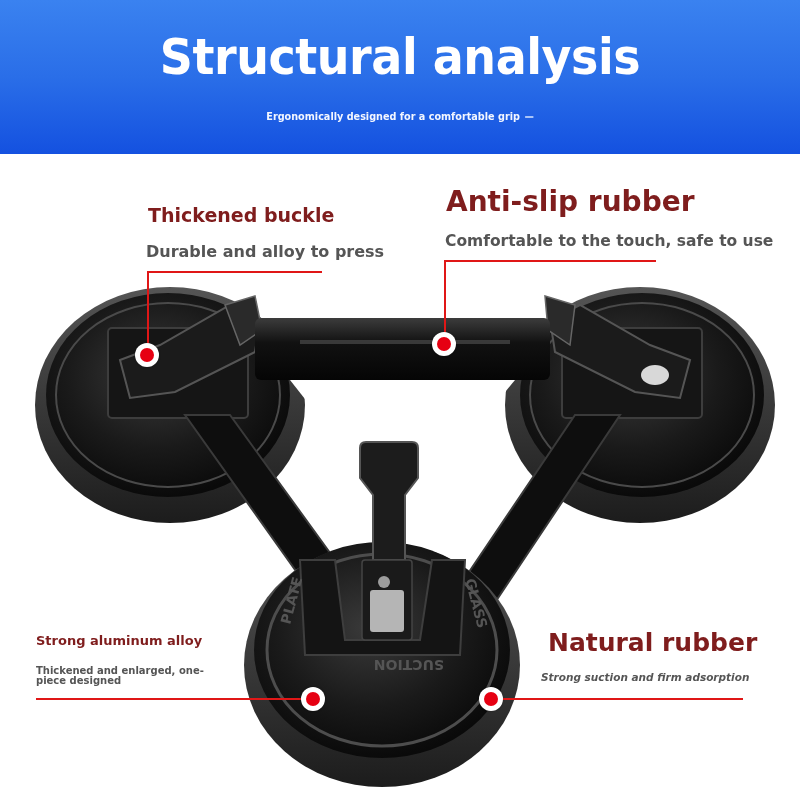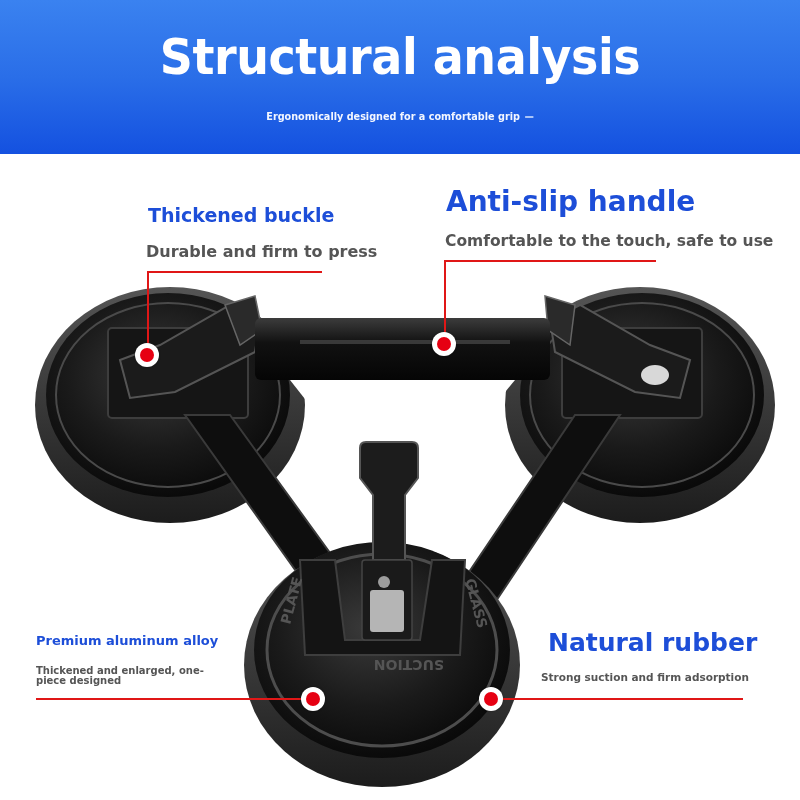--- a/index.html
+++ b/index.html
@@ -18,21 +18,21 @@
     }
     .header-sub {
       position: absolute; left: 0; top: 110px; width: 800px; text-align: center;
       color: #f3f6ff; font-family: "DejaVu Sans", sans-serif; font-weight: bold;
       font-size: 10.5px; transform: scaleX(0.92);
     }
     .header-sub .dash { display: inline-block; width: 9px; height: 2px; background: #a9c4f8; vertical-align: middle; margin-left: 6px; }
 
     .stage { position: absolute; left: 0; top: 154px; width: 800px; height: 646px; background: #ffffff; }
 
-    .label-title { position: absolute; color: #1d4ed8; font-family: "DejaVu Sans", sans-serif; font-weight: bold; white-space: nowrap; }
+    .label-title { position: absolute; color: #7f1d1d; font-family: "DejaVu Sans", sans-serif; font-weight: bold; white-space: nowrap; }
     .label-sub { position: absolute; color: #555555; font-family: "DejaVu Sans", sans-serif; font-weight: bold; white-space: nowrap; }
 
     .line { position: absolute; background: #e01717; }
     .marker {
       position: absolute; width: 24px; height: 24px; border-radius: 50%;
       background: #ffffff; box-shadow: 0 0 2px rgba(0,0,0,0.35);
     }
     .marker::after {
       content: ""; position: absolute; left: 5px; top: 5px; width: 14px; height: 14px;
       border-radius: 50%; background: #e60012;
@@ -107,32 +107,32 @@
 
   <g>
     <path d="M360 448 Q360 442 366 442 L412 442 Q418 442 418 448 L418 478 L405 495 L405 560 L373 560 L373 495 L360 478 Z" fill="#1c1c1c" stroke="#555" stroke-width="2"></path>
     <rect x="362" y="560" width="50" height="80" rx="3" fill="#1a1a1a" stroke="#444" stroke-width="1.5"></rect>
     <rect x="370" y="590" width="34" height="42" rx="3" fill="#b5b5b5"></rect>
     <circle cx="384" cy="582" r="6" fill="#9d9d9d"></circle>
   </g>
 </svg>
 
 <div class="label-title" style="left:148px; top:204px; font-size:19px;">Thickened buckle</div>
-<div class="label-sub" style="left:146px; top:242px; font-size:16px;">Durable and firm to press</div>
+<div class="label-sub" style="left:146px; top:242px; font-size:16px;">Durable and alloy to press</div>
 <div class="line" style="left:147px; top:271px; width:175px; height:2px;"></div>
 <div class="line" style="left:147px; top:271px; width:2px; height:84px;"></div>
 <div class="marker" style="left:135px; top:343px;"></div>
 
-<div class="label-title" style="left:446px; top:185px; font-size:28px;">Anti-slip handle</div>
+<div class="label-title" style="left:446px; top:185px; font-size:28px;">Anti-slip rubber</div>
 <div class="label-sub" style="left:445px; top:232px; font-size:15.5px;">Comfortable to the touch, safe to use</div>
 <div class="line" style="left:444px; top:260px; width:212px; height:2px;"></div>
 <div class="line" style="left:444px; top:260px; width:2px; height:84px;"></div>
 <div class="marker" style="left:432px; top:332px;"></div>
 
-<div class="label-title" style="left:36px; top:633px; font-size:13px;">Premium aluminum alloy</div>
+<div class="label-title" style="left:36px; top:633px; font-size:13px;">Strong aluminum alloy</div>
 <div class="label-sub" style="left:36px; top:666px; font-size:10px; white-space:normal; width:180px; line-height:10px; font-weight:bold;">Thickened and enlarged, one-piece designed</div>
 <div class="line" style="left:36px; top:698px; width:268px; height:2px;"></div>
 <div class="marker" style="left:301px; top:687px;"></div>
 
 <div class="label-title" style="left:548px; top:628px; font-size:25px;text-align:right;">Natural rubber</div>
-<div class="label-sub" style="left:541px; top:671px; font-size:10.5px;">Strong suction and firm adsorption</div>
+<div class="label-sub" style="left:541px; top:671px; font-size:10.5px;font-style:italic;">Strong suction and firm adsorption</div>
 <div class="line" style="left:500px; top:698px; width:243px; height:2px;"></div>
 <div class="marker" style="left:479px; top:687px;"></div>
 
 </body></html>

